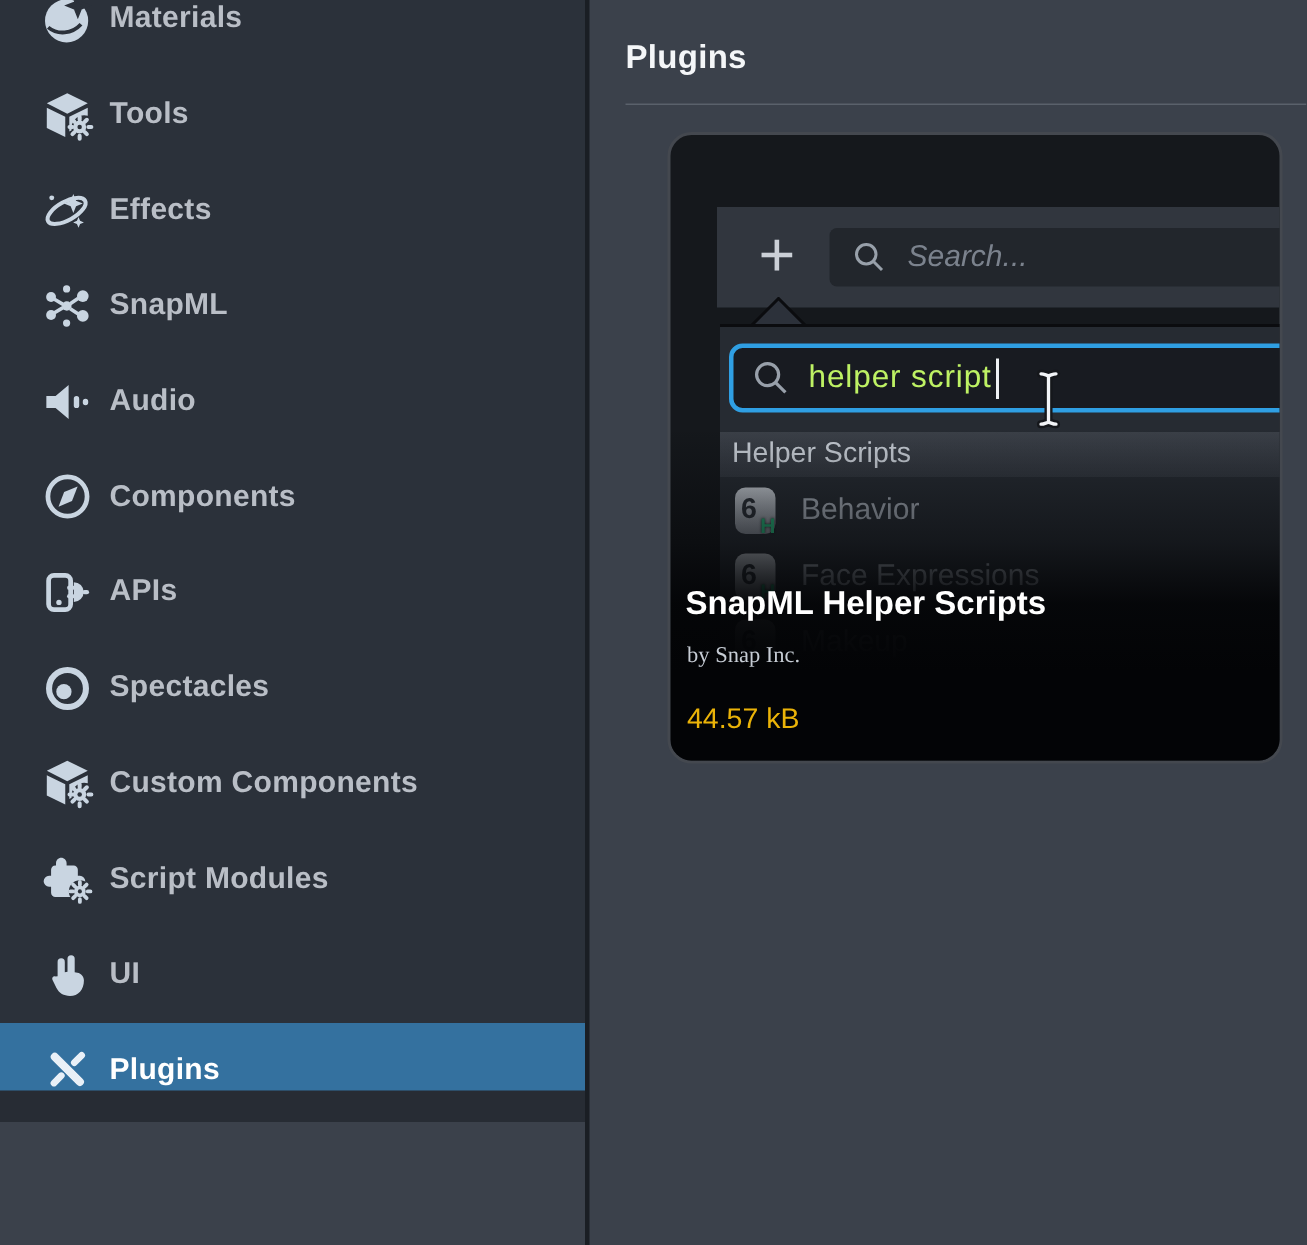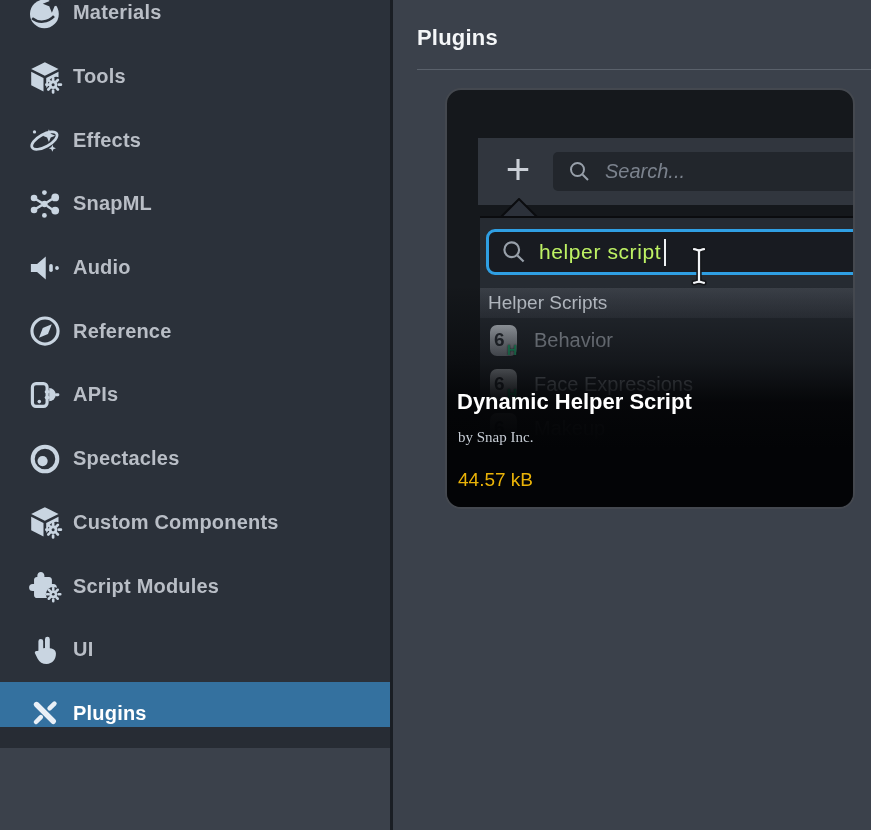--- a/index.html
+++ b/index.html
@@ -205,21 +205,21 @@
         <span class="nav-label">Audio</span>
       </li>
 
       <li class="nav-item">
         <span class="nav-icon">
           <svg viewBox="0 0 24 24" fill="currentColor">
             <circle cx="12" cy="12" r="8.7" fill="none" stroke="currentColor" stroke-width="2.1"></circle>
             <path d="M16.5 7.5l-6 2.5L8 16.5l6-2.5Z"></path>
           </svg>
         </span>
-        <span class="nav-label">Reference</span>
+        <span class="nav-label">Components</span>
       </li>
 
       <li class="nav-item">
         <span class="nav-icon">
           <svg viewBox="0 0 24 24" fill="currentColor">
             <rect x="3.6" y="4.4" width="9.8" height="15.2" rx="2.4" fill="none" stroke="currentColor" stroke-width="2.1"></rect>
             <circle cx="8.2" cy="16.4" r="1.2"></circle>
             <rect x="11.8" y="8.9" width="3.4" height="2" rx="1"></rect>
             <rect x="11.8" y="12.7" width="3.4" height="2" rx="1"></rect>
             <path d="M14.8 7.4a4.4 4.4 0 0 1 0 8.8Z"></path>
@@ -357,21 +357,21 @@
               <span class="badge">H</span>
             </span>
             <span class="pv-row-label">Sync Framework</span>
           </div>
         </div>
       </div>
 
       <div class="card-fade"></div>
 
       <div class="card-meta">
-        <div class="card-title">Dynamic Helper Script</div>
+        <div class="card-title">SnapML Helper Scripts</div>
         <div class="card-author">by Snap Inc.</div>
         <div class="card-size">44.57 kB</div>
       </div>
 
       <svg class="ibeam-cursor" width="22" height="40" viewBox="0 0 22 40">
         <g fill="none" stroke-linecap="round">
           <g stroke="#15171b" stroke-width="5.4">
             <path d="M6 3.2c2.4 0 3.6 1.2 5 1.2s2.6-1.2 5-1.2"></path>
             <path d="M11 4.4v31.2"></path>
             <path d="M6 36.8c2.4 0 3.6-1.2 5-1.2s2.6 1.2 5 1.2"></path>

